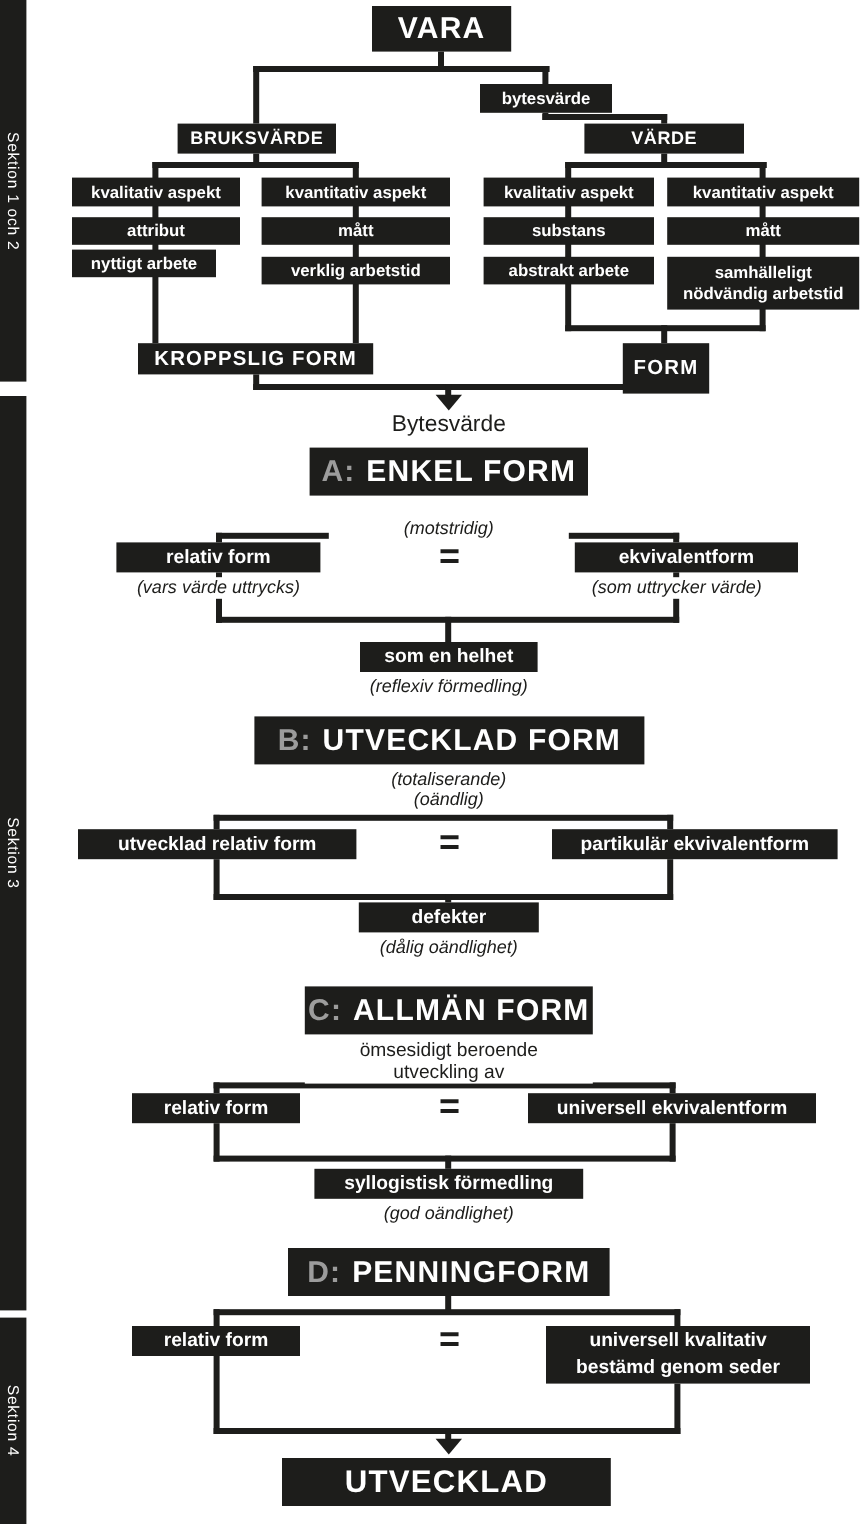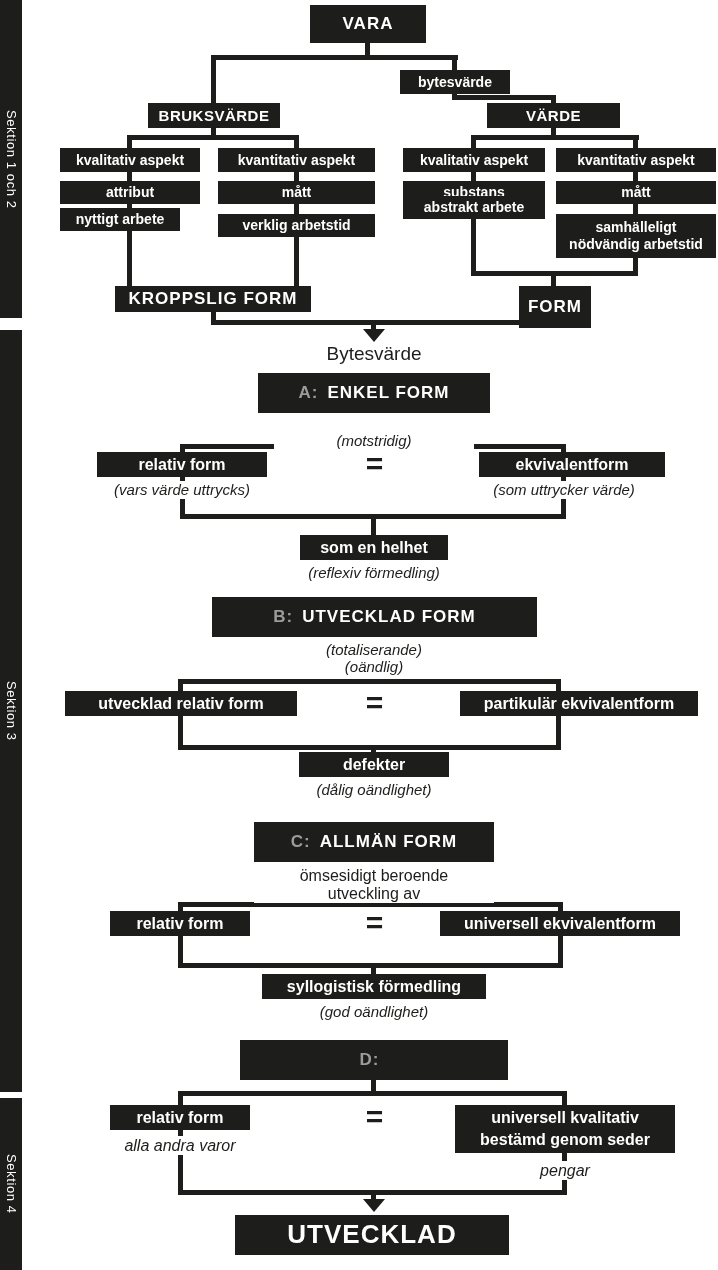--- a/index.html
+++ b/index.html
@@ -7,21 +7,21 @@
   body{font-family:"Liberation Sans",sans-serif;color:#1d1d1b}
   #canvas{position:relative;width:718px;height:1270px;background:#fff;overflow:hidden}
   .bar{position:absolute;left:0;width:22px;background:#1d1d1b;display:flex;align-items:center;justify-content:center;z-index:3}
   .bar span{writing-mode:vertical-rl;color:#fff;font-size:13px;letter-spacing:.6px;white-space:nowrap}
   .hline,.vline{position:absolute;background:#1d1d1b;z-index:1}
   .box{position:absolute;background:#1d1d1b;color:#fff;font-weight:bold;display:flex;align-items:center;justify-content:center;text-align:center;z-index:4;line-height:1.2}
   .fs14{font-size:14px}
   .fs15{font-size:15px;letter-spacing:.5px}
   .fs16{font-size:16px}
   .fs17{font-size:17px;letter-spacing:1px}
-  .header{font-size:17px;letter-spacing:1px;white-space:nowrap}
+  .header{font-size:25px;letter-spacing:1px;white-space:nowrap}
   .header .pfx{color:#9c9c9c;margin-right:9px}
   .note{position:absolute;text-align:center;font-style:italic;font-size:15px;line-height:1.2;background:#fff;z-index:5}
   .upright{font-style:normal;font-size:16px}
   .eq{position:absolute;font-size:30px;font-weight:bold;text-align:center;z-index:6;line-height:1}
   .arrow{position:absolute;width:0;height:0;border-left:11px solid transparent;border-right:11px solid transparent;border-top:13px solid #1d1d1b;z-index:4}
   .caption{position:absolute;text-align:center;font-size:19px;z-index:5}
   .twolines{flex-direction:column;line-height:1.35}
 </style>
 </head>
 <body>
@@ -93,21 +93,21 @@
   <div class="vline" style="left:633px;top:135px;width:5px;height:141px"></div>
   <div class="hline" style="left:471px;top:271px;width:167px;height:5px"></div>
   <div class="vline" style="left:551px;top:271px;width:5px;height:15px"></div>
 
   <div class="box fs14" style="left:403px;top:148px;width:142px;height:24px">
     <span>kvalitativ aspekt</span>
   </div>
   <div class="box fs14" style="left:403px;top:181px;width:142px;height:23px">
     <span>substans</span>
   </div>
-  <div class="box fs14" style="left:403px;top:196px;width:142px;height:23px">
+  <div class="box fs14" style="left:403px;top:214px;width:142px;height:23px">
     <span>abstrakt arbete</span>
   </div>
 
   <div class="box fs14" style="left:556px;top:148px;width:160px;height:24px">
     <span>kvantitativ aspekt</span>
   </div>
   <div class="box fs14" style="left:556px;top:181px;width:160px;height:23px">
     <span>mått</span>
   </div>
   <div class="box fs17" style="left:115px;top:286px;width:196px;height:26px">
@@ -211,38 +211,37 @@
   <div class="hline" style="left:178px;top:963px;width:385px;height:5px"></div>
   <div class="vline" style="left:371px;top:963px;width:5px;height:11px"></div>
 
   <div class="box fs16" style="left:262px;top:974px;width:224px;height:25px">
     <span>syllogistisk förmedling</span>
   </div>
   <div class="note" style="left:274px;top:1003px;width:200px">(god oändlighet)</div>
 
   <div class="box header" style="left:240px;top:1040px;width:268px;height:40px">
     <span class="pfx">D:</span>
+    <span>PENNINGFORM</span>
   </div>
 
   <div class="vline" style="left:371px;top:1080px;width:5px;height:15px"></div>
   <div class="hline" style="left:178px;top:1091px;width:389px;height:5px"></div>
   <div class="vline" style="left:178px;top:1091px;width:5px;height:14px"></div>
   <div class="vline" style="left:562px;top:1091px;width:5px;height:14px"></div>
 
   <div class="box fs16" style="left:110px;top:1105px;width:140px;height:25px">
     <span>relativ form</span>
   </div>
   <div class="eq" style="left:354px;top:1102px;width:41px">=</div>
   <div class="box fs16 twolines" style="left:455px;top:1105px;width:220px;height:48px">
     <span>universell kvalitativ</span>
     <span>bestämd genom seder</span>
   </div>
 
-  <div class="note" style="left:80px;top:1136px;width:200px;font-size:16px">alla andra varor</div>
-  <div class="note" style="left:465px;top:1161px;width:200px;font-size:16px">pengar</div>
 
   <div class="vline" style="left:178px;top:1130px;width:5px;height:65px"></div>
   <div class="vline" style="left:562px;top:1153px;width:5px;height:42px"></div>
   <div class="hline" style="left:178px;top:1190px;width:389px;height:5px"></div>
   <div class="vline" style="left:371px;top:1190px;width:5px;height:10px"></div>
   <div class="arrow" style="left:363px;top:1199px"></div>
 
   <div class="box header" style="left:235px;top:1215px;width:274px;height:40px;font-size:26px">
     <span>UTVECKLAD</span>
   </div>

